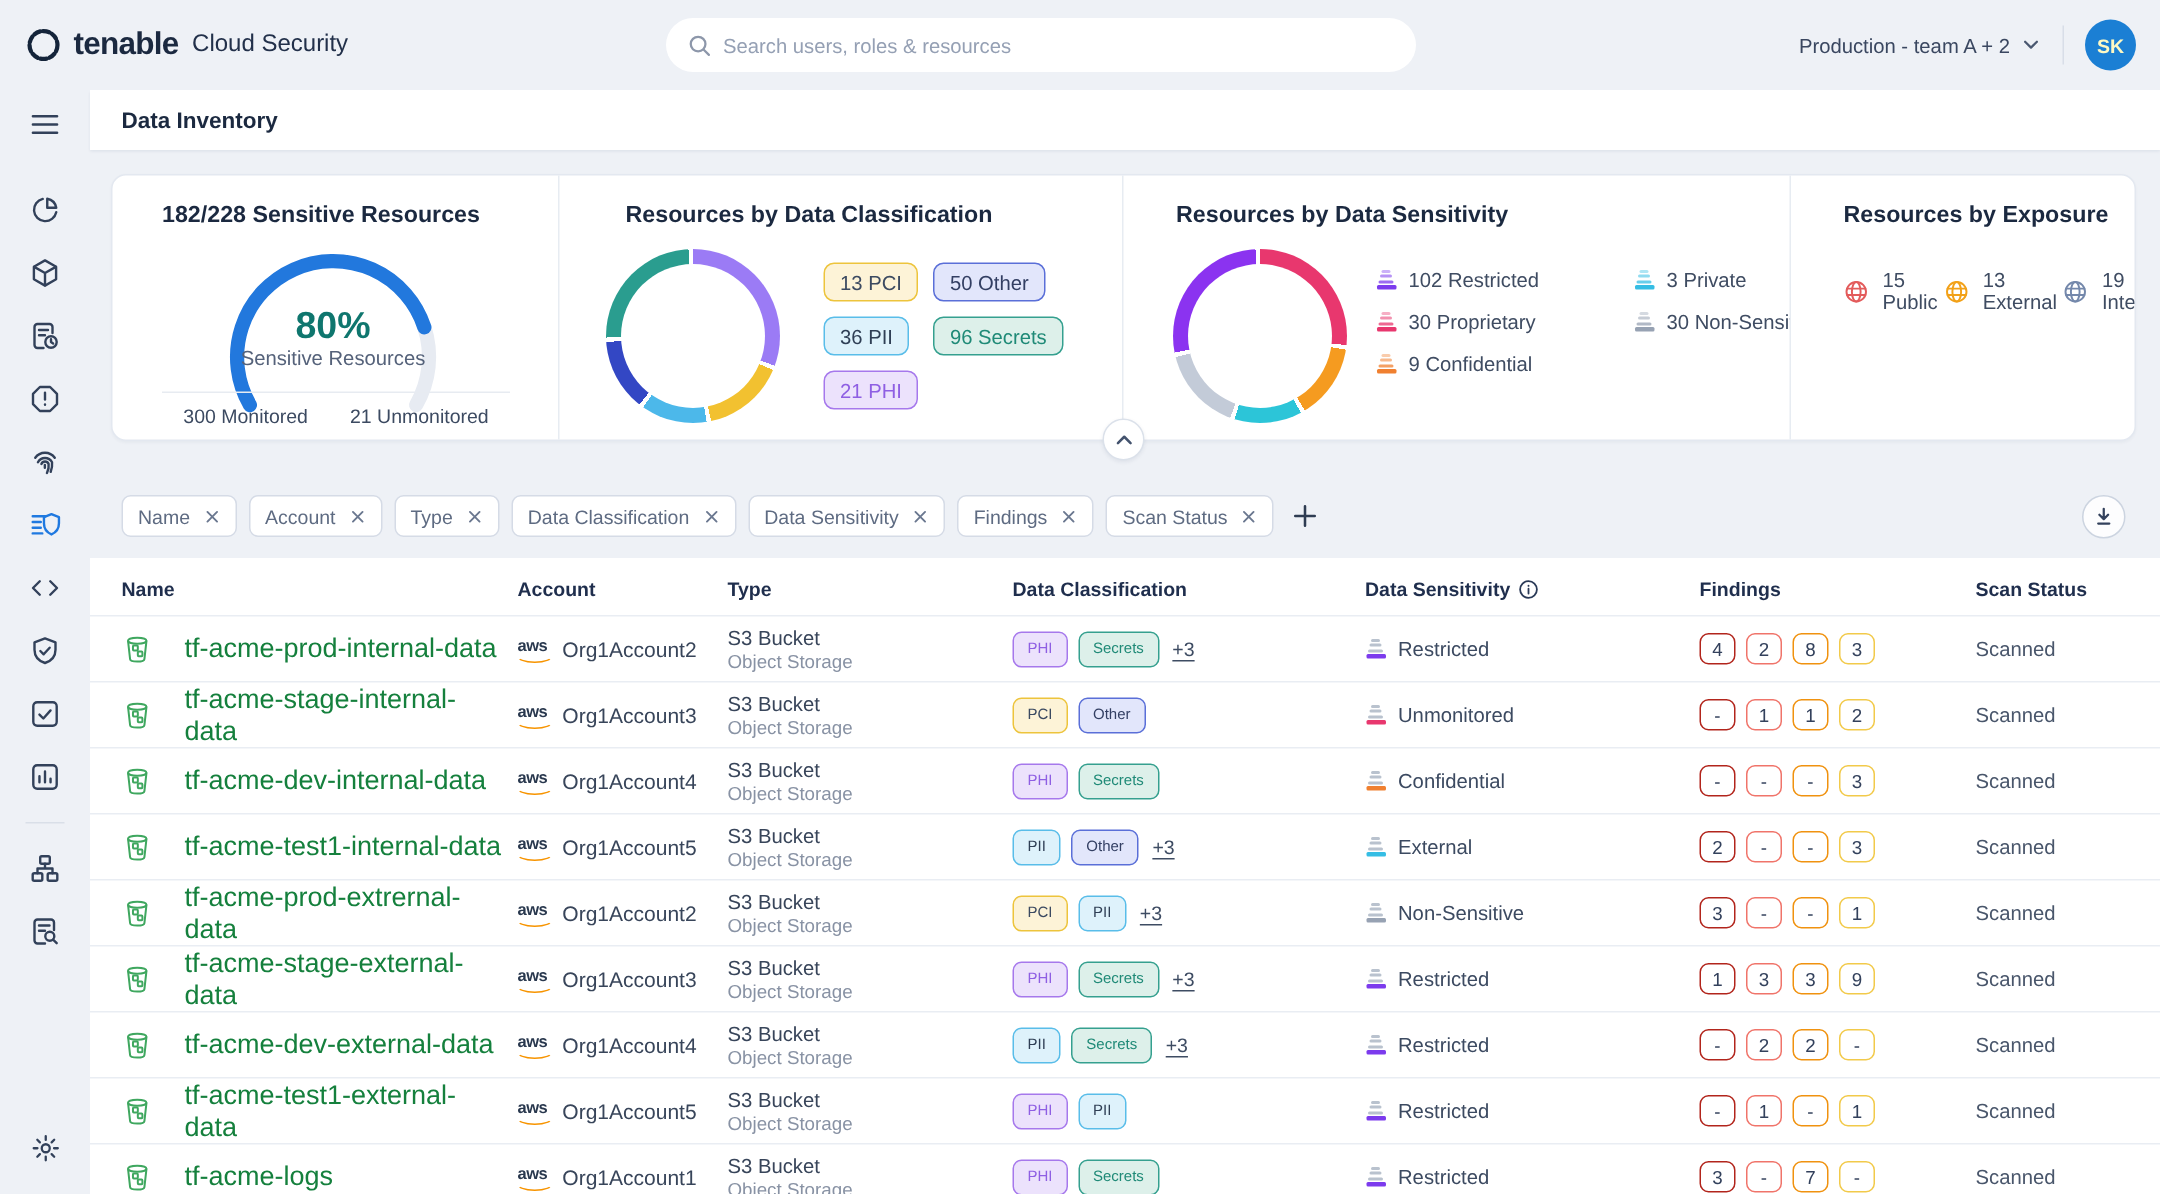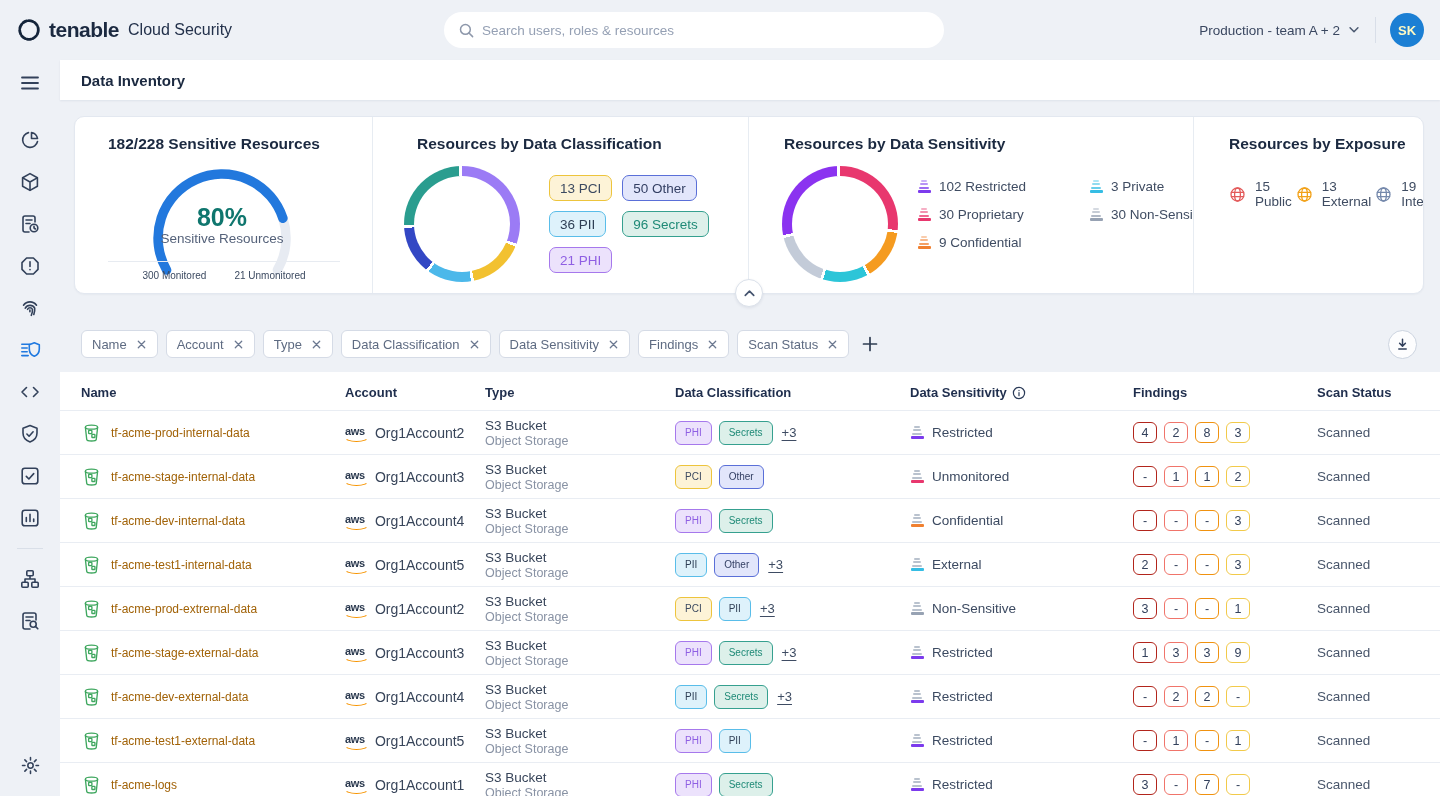--- a/index.html
+++ b/index.html
@@ -41,21 +41,21 @@
   .sect { position:relative; overflow:hidden; height:100%; }
   .sect.b { border-right:1px solid #e7ecf2; }
   .s1 { width:298px; } .s2 { width:376px; } .s3 { width:445px; } .s4 { flex:1; }
   .card-title { position:absolute; top:18px; font-size:15.5px; font-weight:700; color:#1b2940; }
   .s1 .card-title { left:33px; } .s2 .card-title { left:20px;margin-left:24px; } .s3 .card-title, .s4 .card-title { left:35px; }
 
   .gauge-svg { position:absolute; left:72px; top:46px; }
   .gauge-pct { position:absolute; left:72px; top:86px; width:150px; text-align:center; font-size:25px; font-weight:700; color:#0f766e; }
   .gauge-lbl { position:absolute; left:72px; top:114px; width:150px; text-align:center; font-size:13.5px; color:#55627a; }
   .s1 .hdiv { position:absolute; left:33px; top:144px; width:232px; height:1px; background:#e7ebf1; }
-  .mon-row { position:absolute; left:0; top:153px; width:298px; display:flex; justify-content:center; gap:28px; font-size:10px; color:#3c4a61; }
+  .mon-row { position:absolute; left:0; top:153px; width:298px; display:flex; justify-content:center; gap:28px; font-size:13px; color:#3c4a61; }
 
   .donut { position:absolute; width:116px; height:116px; border-radius:50%; }
   .donut::after { content:""; position:absolute; inset:10px; background:#fff; border-radius:50%; }
   .s2 .donut { left:31px; top:49px; } .s3 .donut { left:33px; top:49px; }
 
   .cls-badges { position:absolute; left:176px; top:58px; display:grid; grid-template-columns:auto auto; gap:10px 10px; justify-items:start; }
   .badge { display:inline-flex; align-items:center; height:26px; padding:0 10px; border:1.5px solid; border-radius:7px; font-size:13.5px; }
   .badge-pci { background:#fdf3d7; border-color:#edc43c; color:#3c4a61; }
   .badge-other { background:#e2e6fb; border-color:#5a6fd8; color:#333f63; }
   .badge-pii { background:#def2fb; border-color:#59bde9; color:#2f3f55; }
@@ -81,21 +81,21 @@
   .plus-btn { margin-left:4px; color:#2e3c52; display:flex; cursor:pointer; }
   .dl-btn { margin-left:auto; width:29px; height:29px; border-radius:50%; border:1px solid #ccd4e0; background:#fdfdfe; color:#33415c; display:flex; align-items:center; justify-content:center; cursor:pointer; }
 
   
   .table { margin-top:14px; background:#fff; min-height:430px; }
   .thead, .trow { display:grid; grid-template-columns:264px 140px 190px 235px 223px 184px 1fr; align-items:center; padding-left:21px; }
   .thead { padding-top:13px; padding-bottom:10px; font-size:13px; font-weight:700; color:#1f2e4d; }
   .th { display:flex; align-items:center; gap:5px; cursor:pointer; }
   .th .info { color:#2a3a57; display:flex; }
   .trow { height:44px; border-top:1px solid #e9edf3; cursor:pointer; }
-  .cell-name { display:flex; align-items:center; gap:9px; font-size:12px; color:#a16207; padding-right:10px; }
+  .cell-name { display:flex; align-items:center; gap:21px; font-size:18px; color:#15803d; padding-right:10px; }
   .bucket { color:#3fa75f; display:flex; flex-shrink:0; }
   .cell-acct { display:flex; align-items:center; gap:10px; font-size:14px; color:#38455a; }
   .awslogo { position:relative; font-size:11px; font-weight:700; color:#29384e; letter-spacing:-0.3px; padding-bottom:3px; }
   .awslogo::after { content:""; position:absolute; left:-1px; right:-4px; bottom:-2px; height:8px; border:1.6px solid transparent; border-bottom-color:#f79400; border-radius:50%; }
   .cell-type .t1 { font-size:13.5px; color:#38455a; }
   .cell-type .t2 { font-size:12.5px; color:#8892a4; margin-top:1px; }
   .cell-cls { display:flex; align-items:center; gap:7px; }
   .cell-cls .badge { height:24px; font-size:10px; padding:0 9px; border-radius:6px; }
   .morelink { font-size:13px; color:#3e4c63; text-decoration:underline; text-underline-offset:3px; margin-left:2px; cursor:pointer; }
   .cell-sens { display:flex; align-items:center; gap:8px; font-size:13.5px; color:#3c4a61; }

